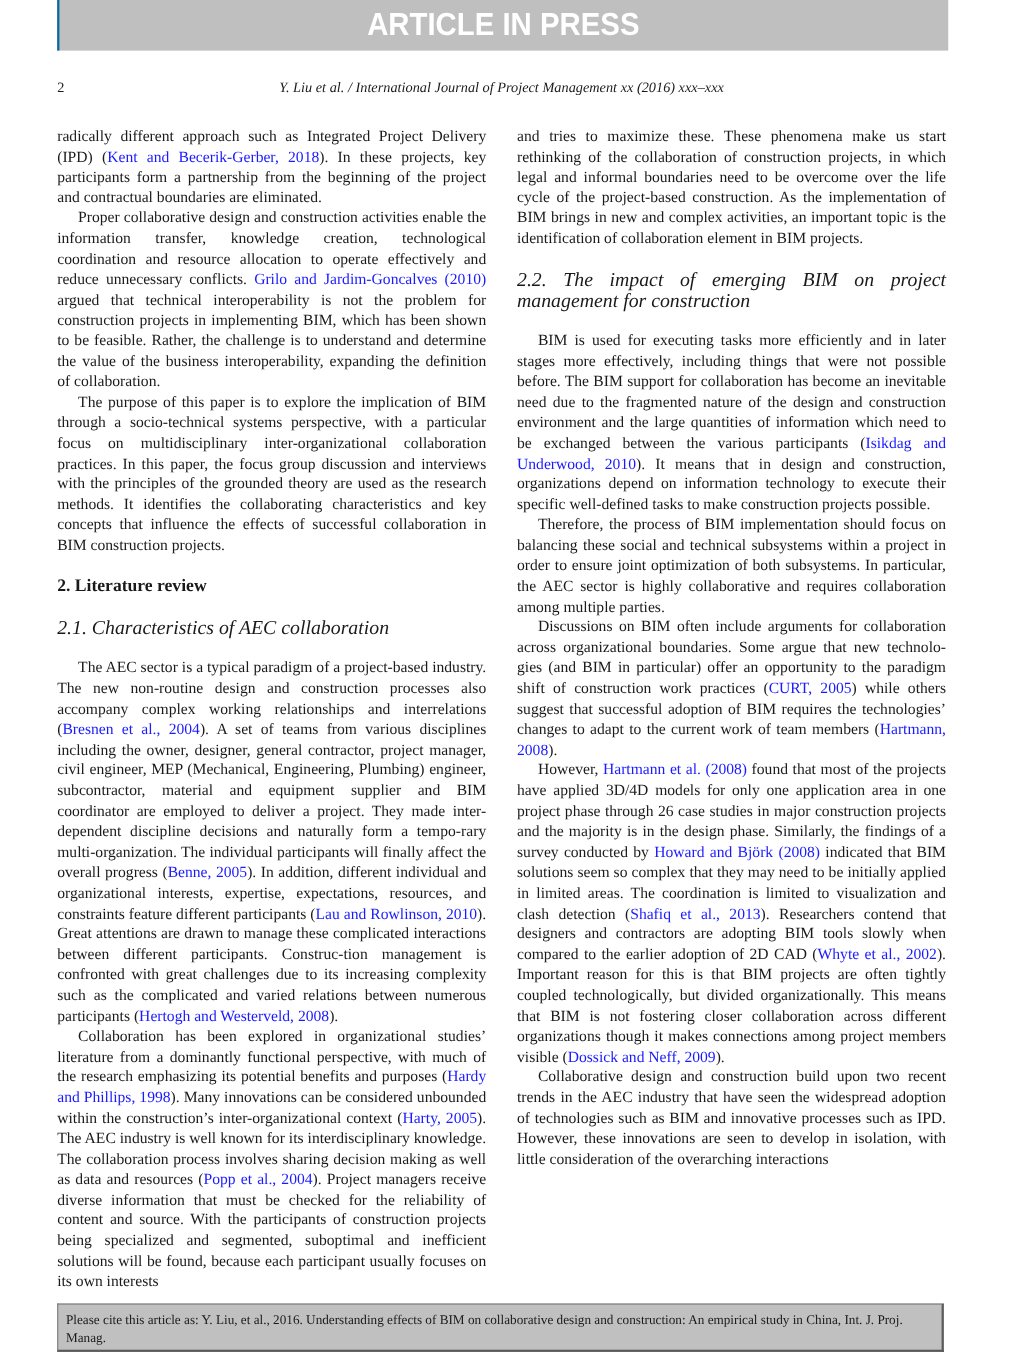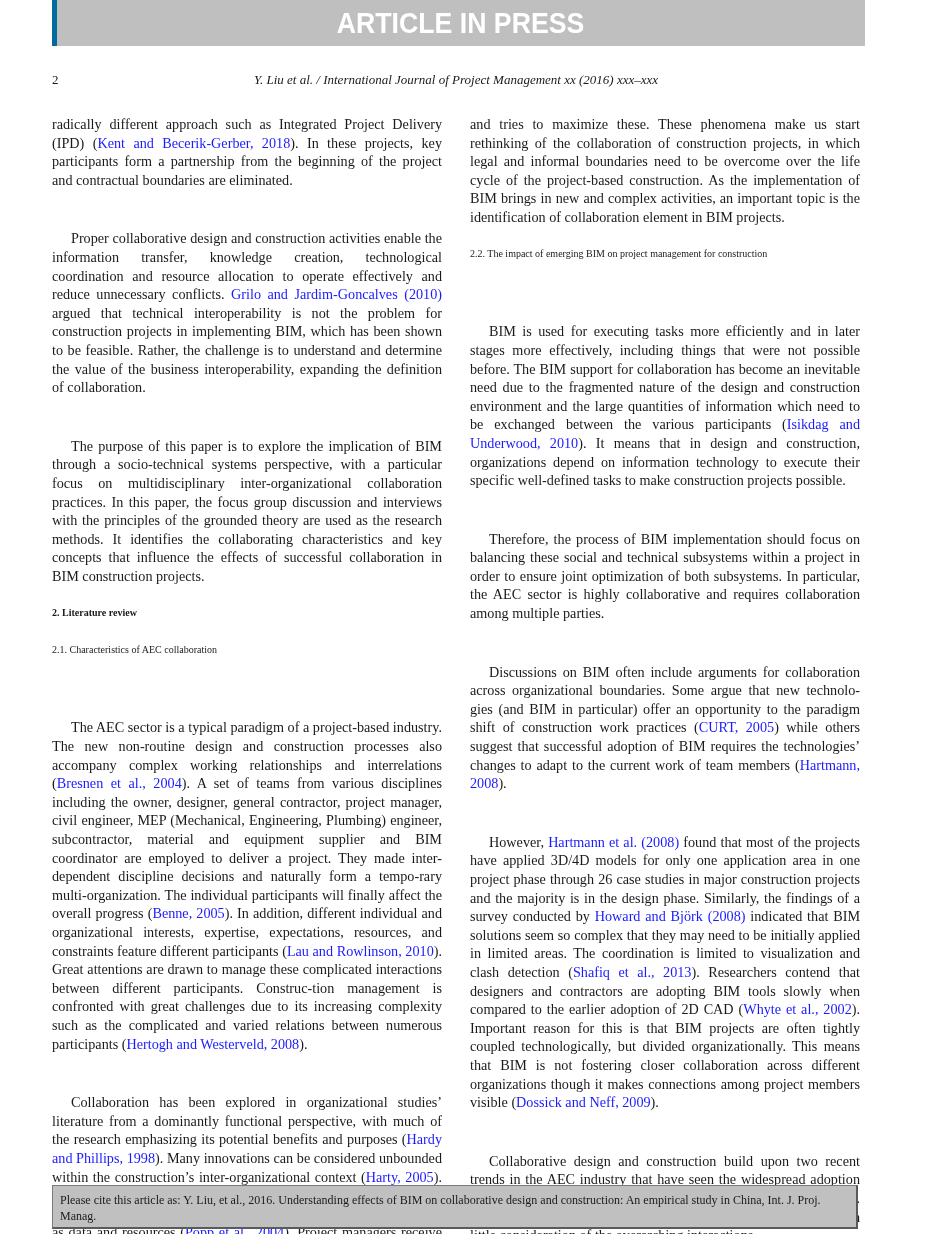--- a/index.html
+++ b/index.html
@@ -1,36 +1,36 @@
 <!DOCTYPE html>
 <html><head>
 <meta charset="utf-8">
 <style>
   html, body { margin: 0; padding: 0; background: #ffffff; }
   body { width: 925px; height: 1234px; position: relative; overflow: hidden;
          font-family: "Liberation Serif", "DejaVu Serif", serif; color: #1a1a1a; }
   .banner { position: absolute; left: 52px; top: 0; width: 808px; height: 46px;
-            background: #bfbfbf; border-left: 5px solid #0369a1;
+            background: #bfbfbf; border-left: 2px solid #0369a1;
             display: flex; align-items: center; justify-content: center; }
   .banner span { font-family: "Liberation Sans", "DejaVu Sans", sans-serif; font-weight: bold;
                  color: #ffffff; font-size: 29px; letter-spacing: 0px; transform: scaleX(0.92); }
   .running-head { position: absolute; top: 72px; left: 52px; width: 808px; height: 18px;
                   font-size: 13px; }
   .page-num { position: absolute; left: 0; top: 0; }
   .journal-line { position: absolute; left: 0; right: 0; top: 0; text-align: center; font-style: italic; }
   .col { position: absolute; top: 115px; font-size: 14.2px; line-height: 18.6px;
          text-align: justify; hyphens: none; }
   .col-left { left: 52px; width: 390px; }
   .col-right { left: 470px; width: 390px; }
   .col p { margin: 0; text-indent: 0; }
-  .col p.ind { text-indent: 19px; margin-top: 40px; }
+  .col p.ind { text-indent: 19px; }
   .col p.noind { text-indent: 0; }
   .cite { color: #1a1aff; }
-  .h2 { font-weight: bold; margin: 0; font-size: 10px; }
-  .h3 { margin: 0; font-size: 10px; text-align: left; }
+  .h2 { font-weight: bold; margin: 0; font-size: 16px; }
+  .h3 { font-style: italic; margin: 0; font-size: 18px; text-align: left; }
   .gap-s { height: 18.6px; }
   .gap-m { height: 18.6px; }
   .footer { position: absolute; left: 52px; top: 1185px; width: 806px; height: 44px;
             background: #c0c0c0; border: 1px solid #7a7a7a; border-right: 2px solid #5a5a5a;
             border-bottom: 2px solid #5a5a5a; box-sizing: border-box;
             font-size: 12px; line-height: 16px; padding: 6px 0 0 7px; }
   .footer .doi { color: #1a1aff; display: block; }
 </style>
 </head>
 <body>

